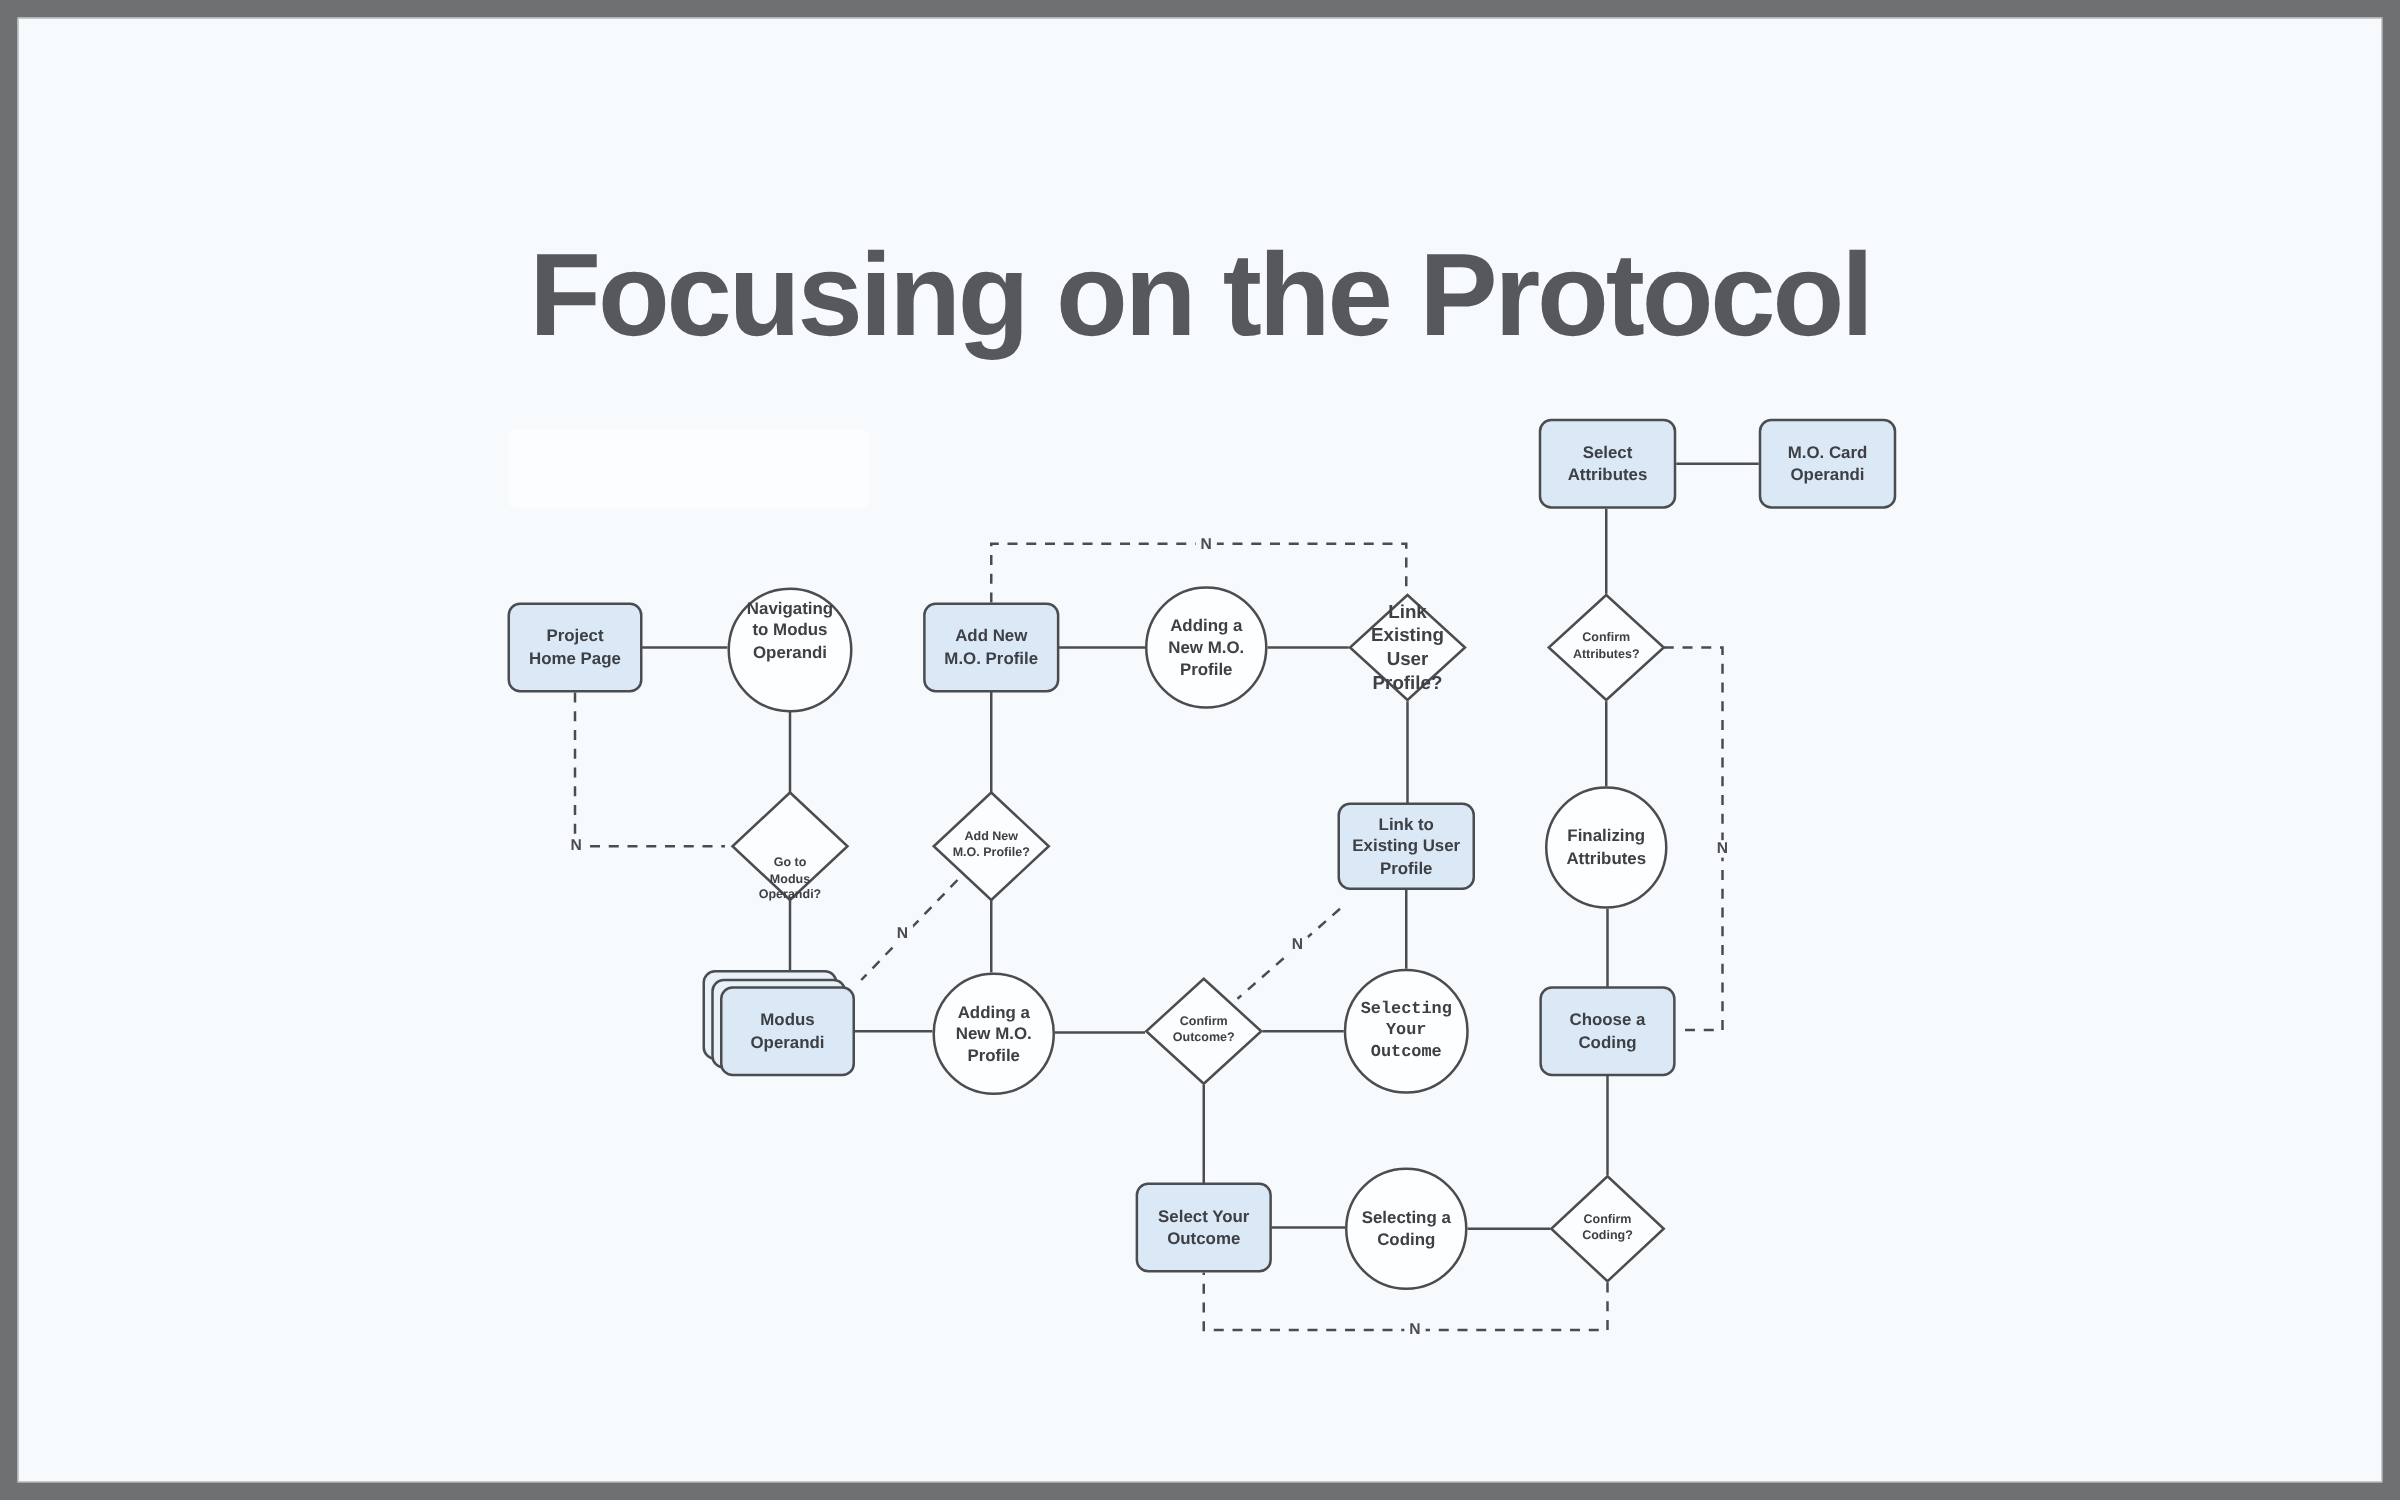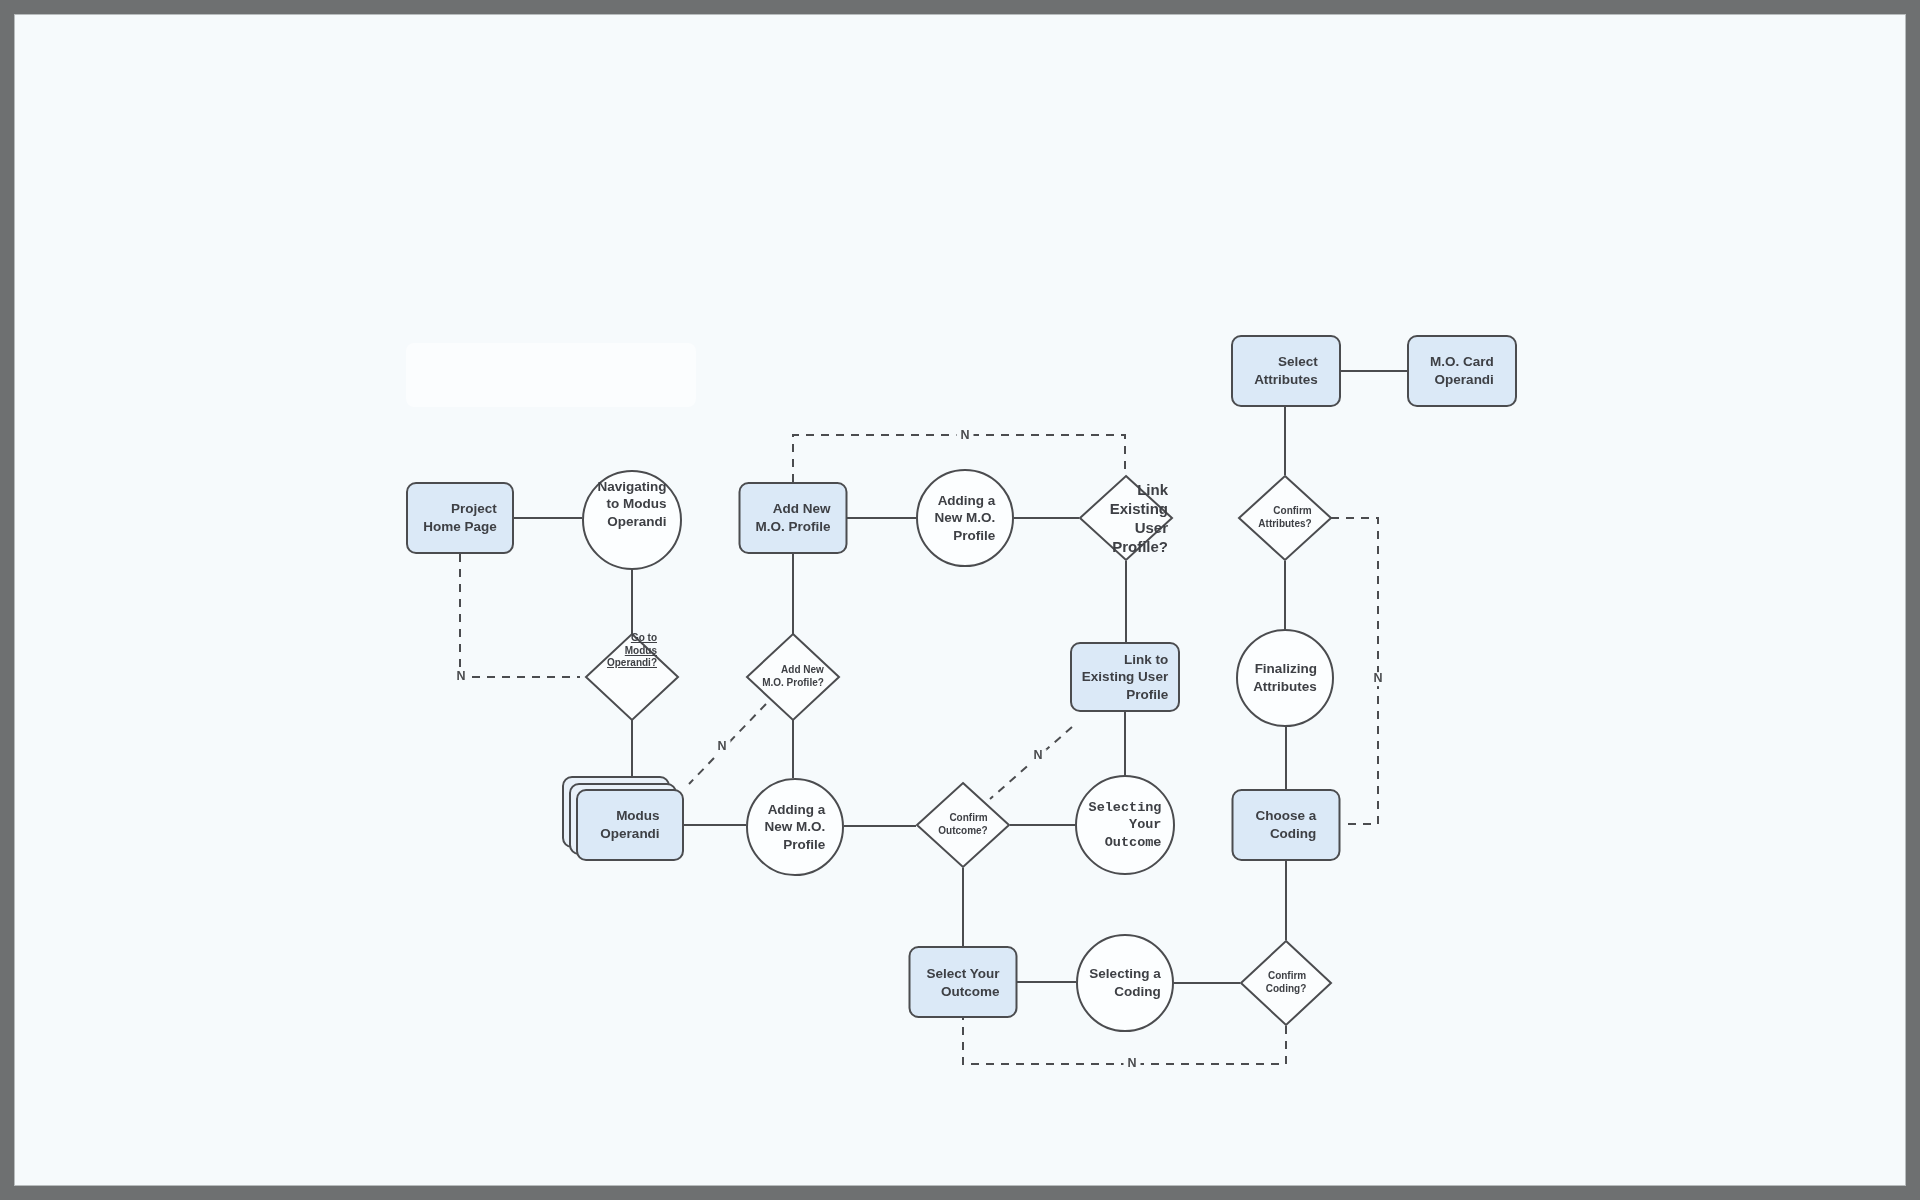--- a/index.html
+++ b/index.html
@@ -25,35 +25,36 @@
   svg.edges-shapes{position:absolute;inset:0;width:1920px;height:1200px;z-index:2;}
   .edge{fill:none;stroke:#4b4c4f;stroke-width:2;}
   .edge.dashed{stroke-dasharray:8 7;}
   .shape-rect{fill:#dbe9f7;stroke:#4b4c4f;stroke-width:2;}
   .shape-stack-back{fill:#e9f1f9;stroke:#4b4c4f;stroke-width:2;}
   .shape-circle{fill:#fcfeff;stroke:#4b4c4f;stroke-width:2;}
   .shape-diamond{fill:#fbfdfe;stroke:#4b4c4f;stroke-width:2;}
   .node-label{
     position:absolute;z-index:4;transform:translate(-50%,-50%);
     display:flex;align-items:center;justify-content:center;
-    text-align:right;white-space:pre-line;
+    text-align:center;white-space:pre-line;
     font-weight:700;color:#3e4045;line-height:1.3;font-size:13.5px;
   }
   .node-label.diamond{font-size:10px;line-height:1.28;}
   .node-label.diamond.small{font-size:15px;}
   .edge-label{
     position:absolute;z-index:5;transform:translate(-50%,-50%);
     background:#f6fafc;color:#4b4c4f;font-weight:700;font-size:12.5px;
     padding:0 4px;line-height:1.1;
   }
 </style>
 </head>
 <body>
 
 <div class="stage">
+  <h1 class="title">Focusing on the Protocol</h1>
   <div class="ghost"></div>
   <svg class="edges-shapes" id="diagram-svg" xmlns="http://www.w3.org/2000/svg">
       <polyline points="513,518 582,518" class="edge"></polyline>
       <polyline points="632,569 632,634" class="edge"></polyline>
       <polyline points="632,720 632,778" class="edge"></polyline>
       <polyline points="684,825 746,825" class="edge"></polyline>
       <polyline points="847,518 916,518" class="edge"></polyline>
       <polyline points="793,553 793,634" class="edge"></polyline>
       <polyline points="793,720 793,778" class="edge"></polyline>
       <polyline points="844,826 916,826" class="edge"></polyline>
@@ -103,21 +104,21 @@
       <span class="edge-label" style="left: 965px; top: 436px;">N</span>
       <span class="edge-label" style="left: 722px; top: 747px;">N</span>
       <span class="edge-label" style="left: 1038px; top: 756px;">N</span>
       <span class="edge-label" style="left: 1378px; top: 679px;">N</span>
       <span class="edge-label" style="left: 1132px; top: 1064px;">N</span>
       <div class="node-label rect" style="left: 460px; top: 518px; width: 98px; height: 70px;">Project
 Home Page</div>
       <div class="node-label circle" style="left: 632px; top: 504px; width: 88px; height: 98px;">Navigating
 to Modus
 Operandi</div>
-      <div class="node-label diamond" style="left: 632px; top: 651px; width: 84px; height: 86px; text-decoration: underline;">Go to
+      <div class="node-label diamond" style="left: 632px; top: 704px; width: 84px; height: 86px;">Go to
 Modus
 Operandi?</div>
       <div class="node-label stack" style="left: 630px; top: 825px; width: 98px; height: 70px;">Modus
 Operandi</div>
       <div class="node-label rect" style="left: 793px; top: 518px; width: 99px; height: 70px;">Add New
 M.O. Profile</div>
       <div class="node-label diamond" style="left: 793px; top: 677px; width: 84px; height: 86px;">Add New
 M.O. Profile?</div>
       <div class="node-label circle" style="left: 795px; top: 827px; width: 86px; height: 96px;">Adding a
 New M.O.

